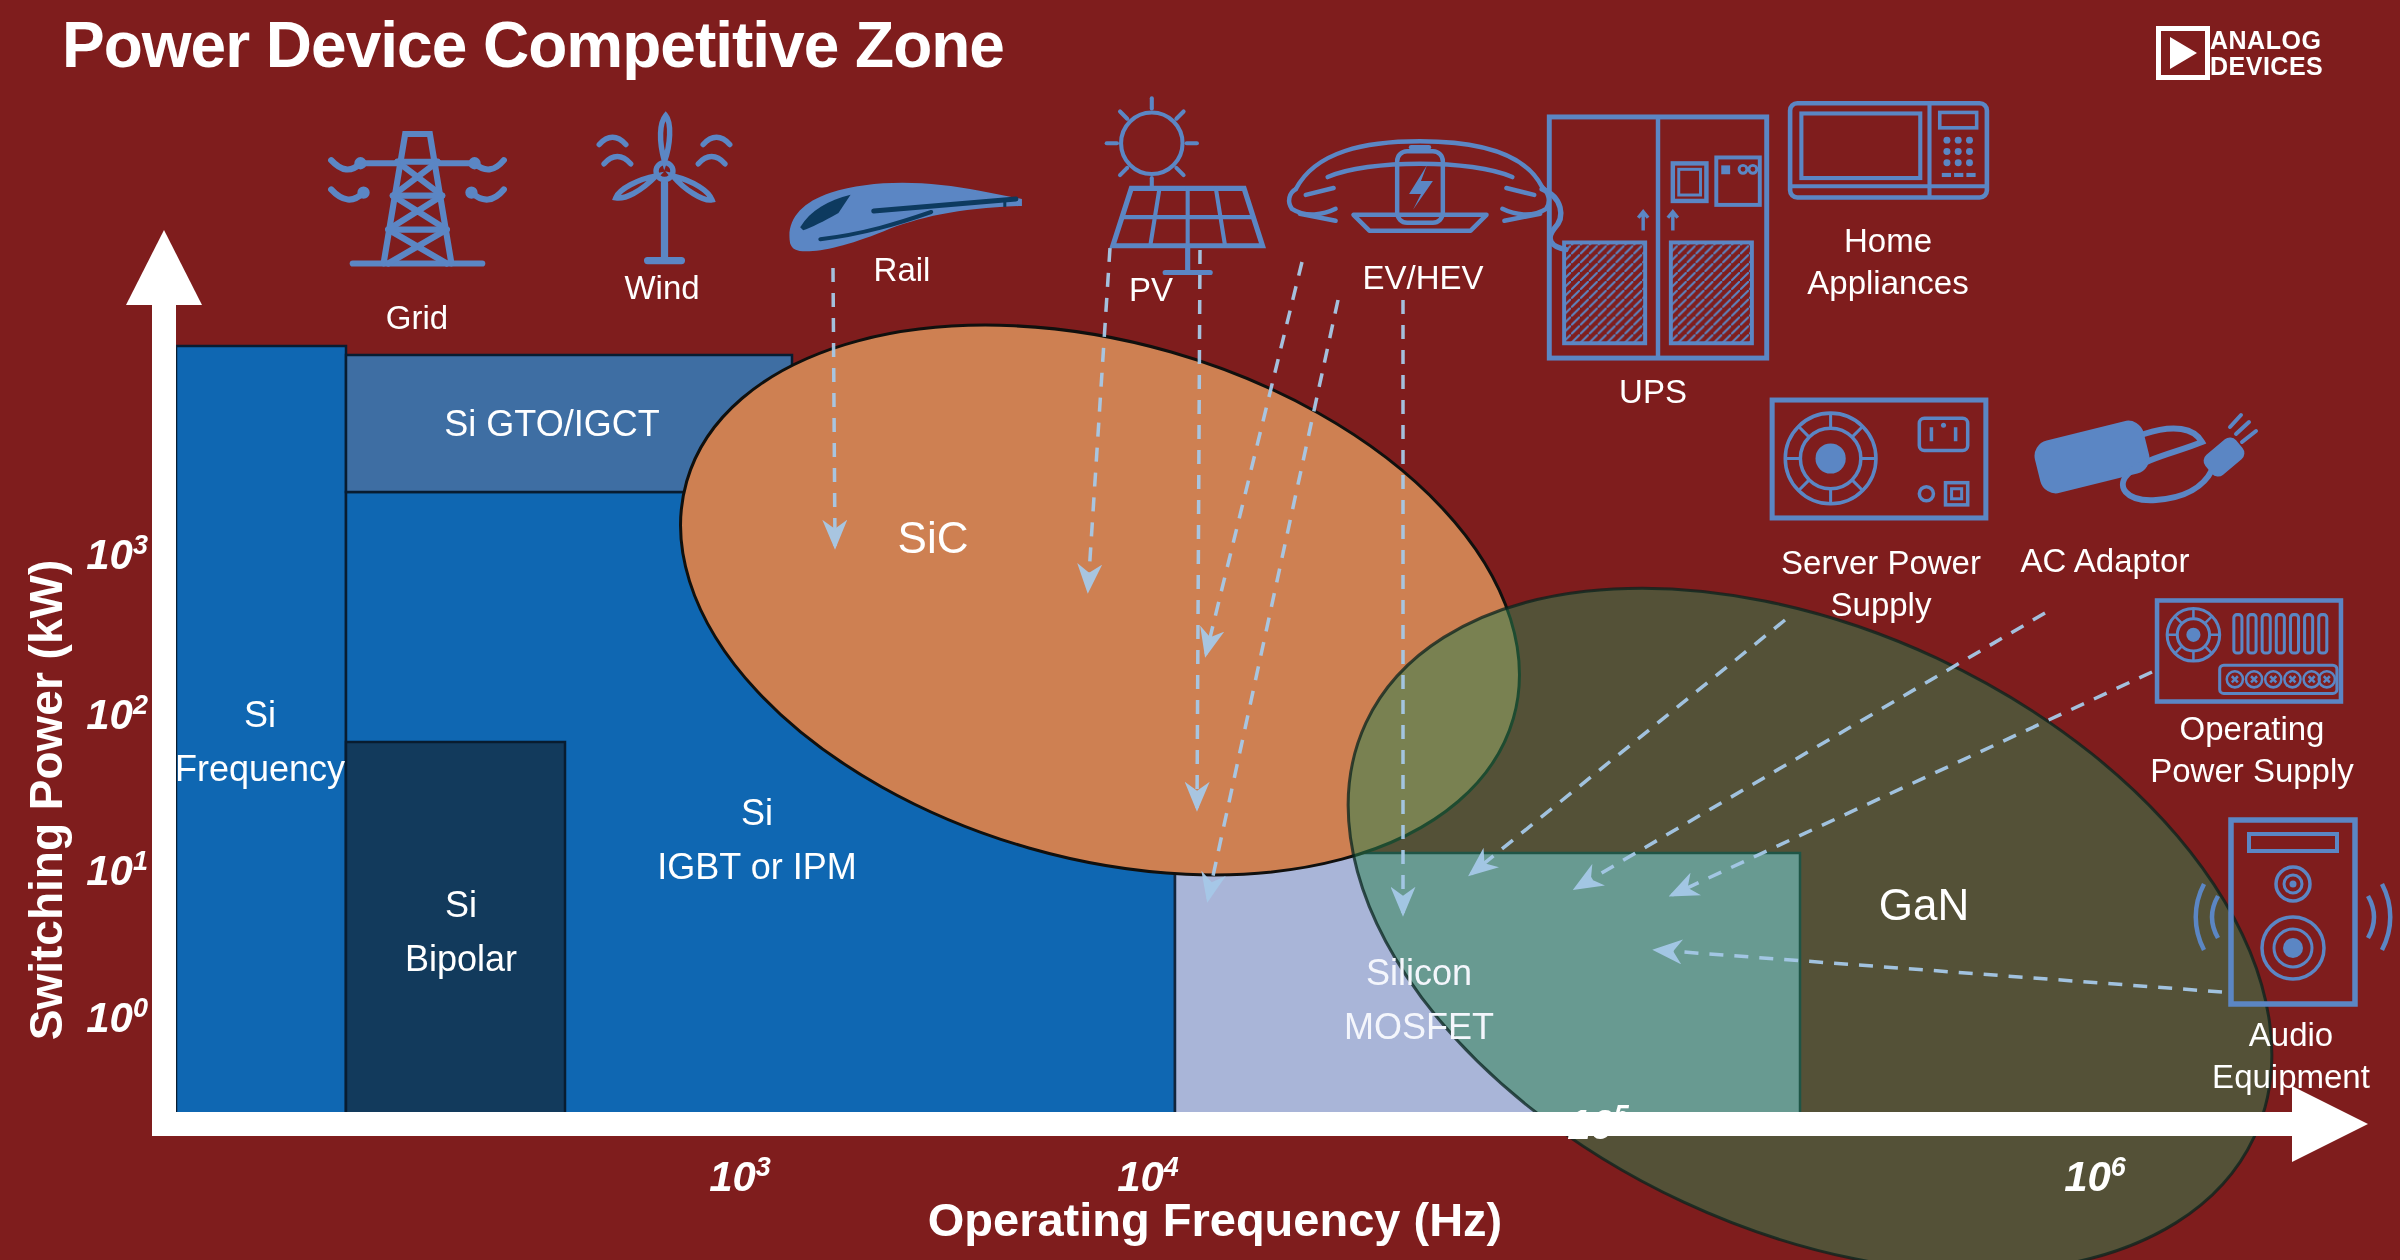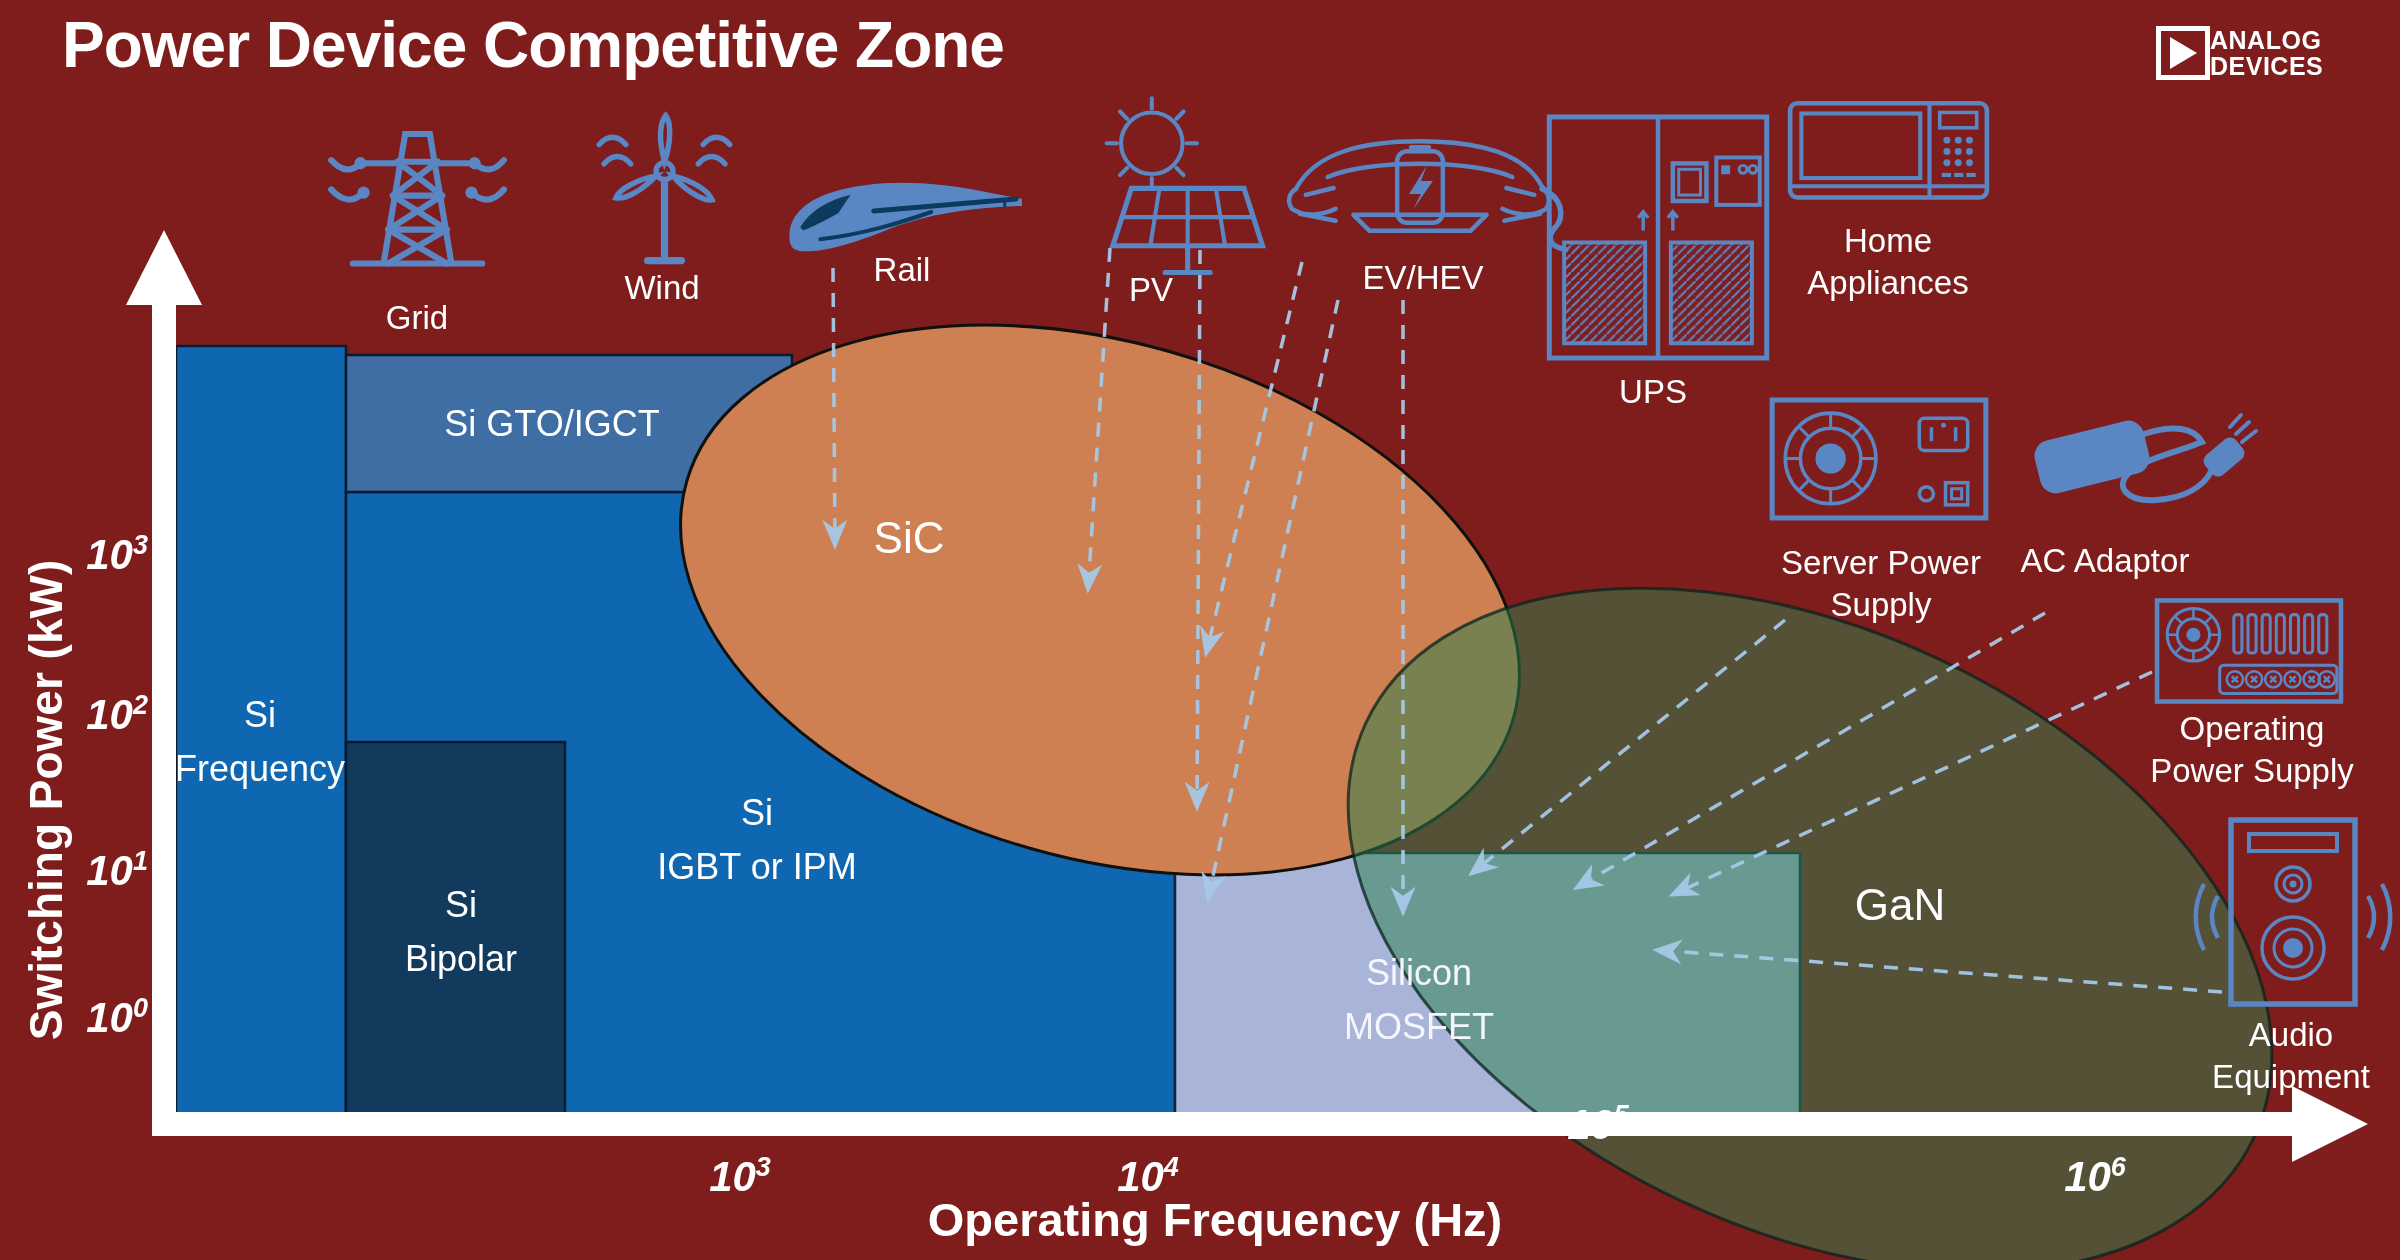--- a/index.html
+++ b/index.html
@@ -2,21 +2,21 @@
 <html><head>
 <meta charset="utf-8">
 <style>
   html,body{margin:0;padding:0;background:#0D3A5F;}
   #stage{position:relative;width:2400px;height:1260px;background:#7f1d1d;overflow:hidden;
          font-family:"Liberation Sans",sans-serif;color:#fff;}
   #plot-svg{position:absolute;left:0;top:0;}
   .lbl{position:absolute;transform:translate(-50%,-50%);text-align:center;white-space:nowrap;color:#fff;}
   .app-label{font-size:33px;line-height:1.27;font-weight:400;}
   .region-label{font-size:36px;line-height:1.5;font-weight:400;}
-  .big-region-label{font-size:44px;font-weight:400;}
+  .big-region-label{font-size:44px;font-weight:400;margin-left:24px;}
   .tick{position:absolute;font-size:42px;font-style:italic;font-weight:700;}
   .tick sup{font-size:27px;}
   .xtick{transform:translate(-50%,0);}
   .ytick{transform:translate(-100%,-50%);}
   #page-title{position:absolute;left:62px;top:8px;font-size:64px;font-weight:700;letter-spacing:-1px;}
   #axis-y-title{position:absolute;left:46px;top:800px;transform:translate(-50%,-50%) rotate(-90deg);
                 font-size:46px;font-weight:700;white-space:nowrap;}
   #axis-x-title{position:absolute;left:1215px;top:1192px;transform:translate(-50%,0);
                 font-size:47px;font-weight:700;}
   .icon{position:absolute;}

